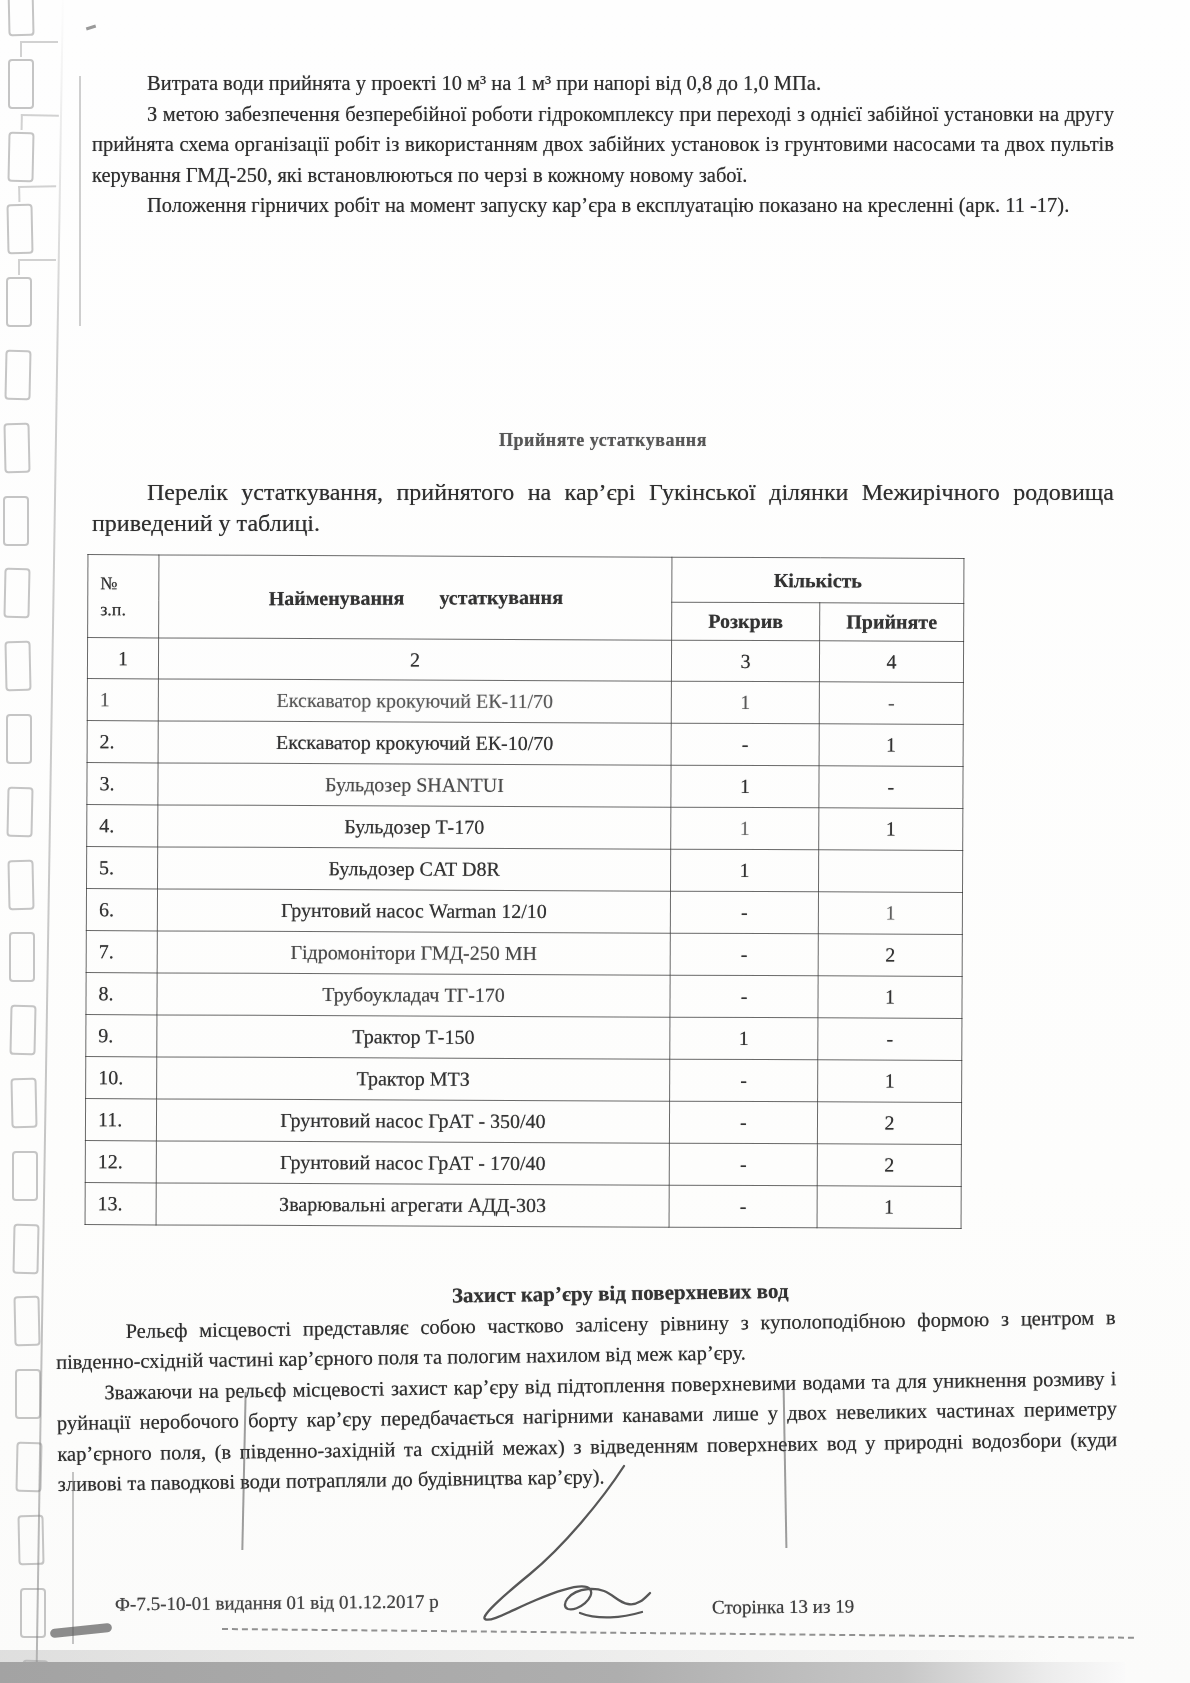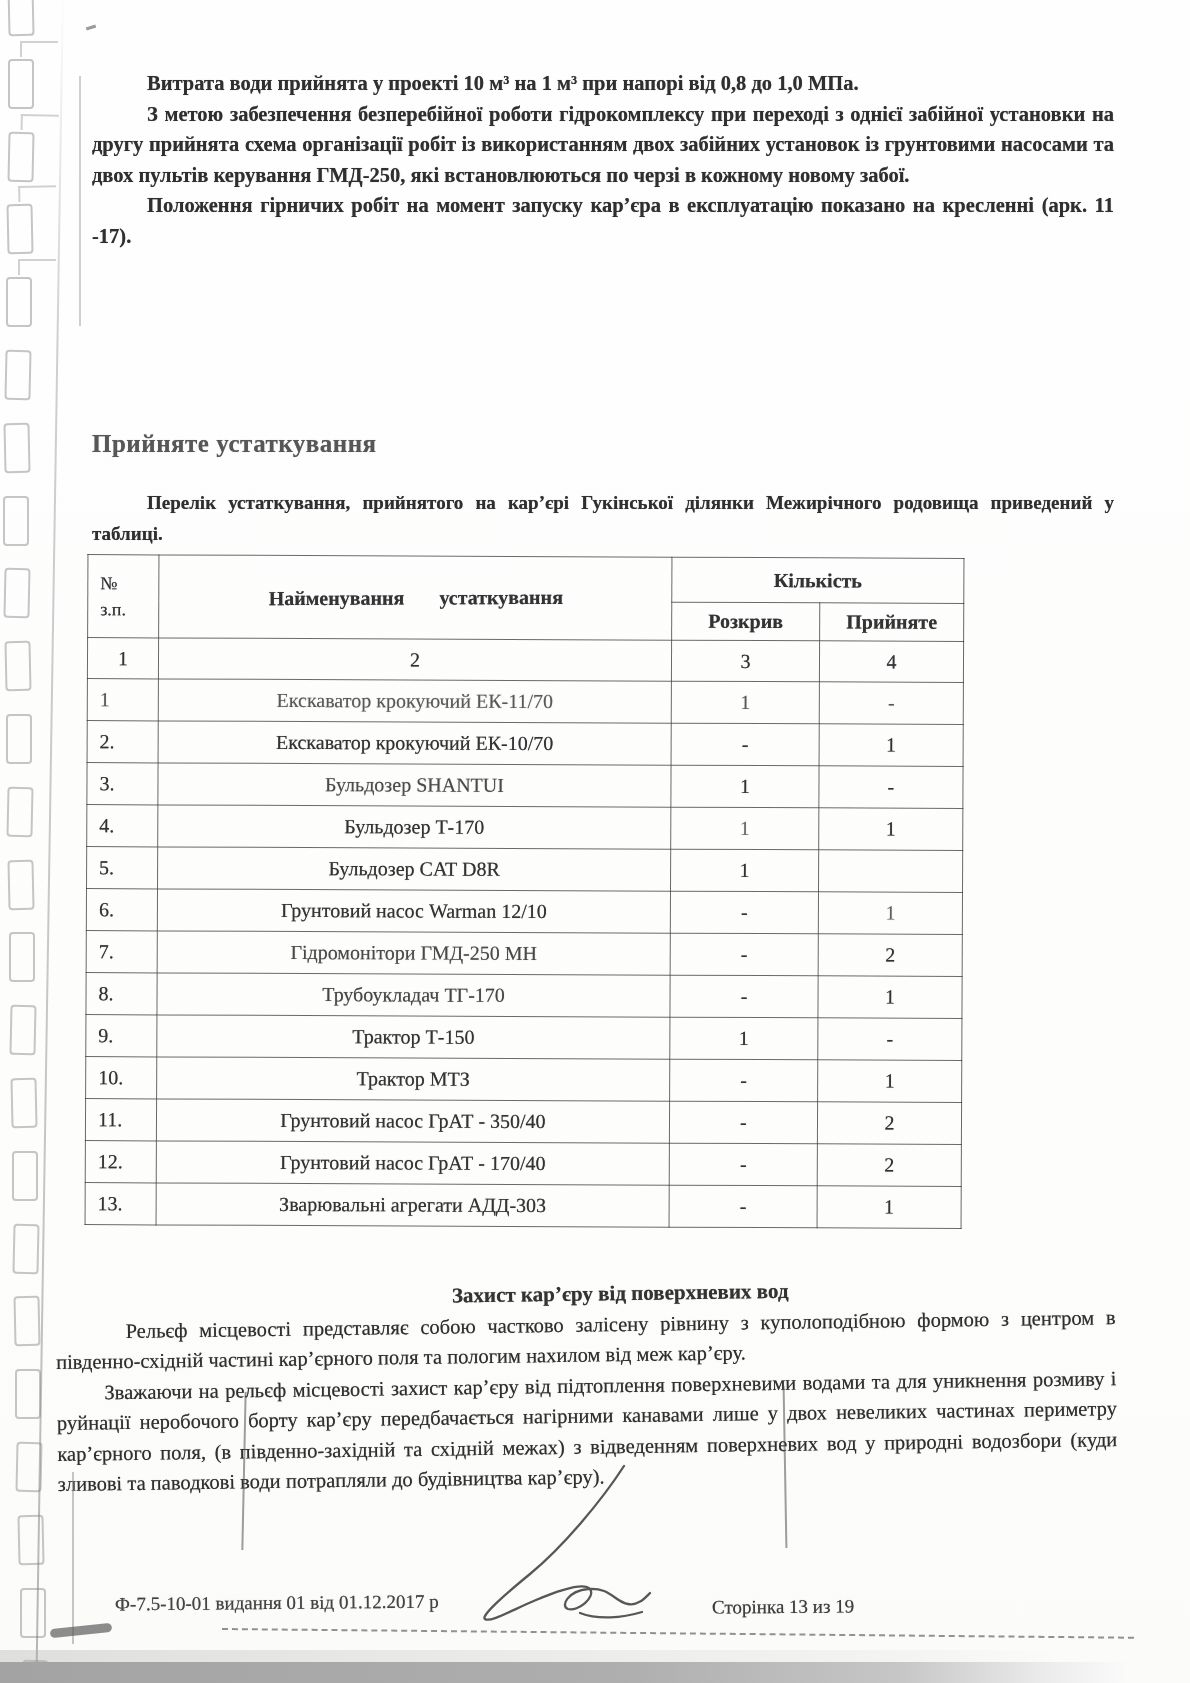--- a/index.html
+++ b/index.html
@@ -57,31 +57,31 @@
     position:absolute;left:0;top:1650px;width:1060px;height:12px;
     background:linear-gradient(to right,rgba(170,170,170,.35),rgba(200,200,200,.15) 85%,rgba(255,255,255,0));
   }
 
   
   .flow{
     position:absolute;left:92px;top:68px;width:1022px;
     font-size:20.5px;line-height:30.5px;text-align:justify;
   }
   .flow p{margin:0;}
-  .indent{text-indent:55px;font-weight:bold;}
+  .indent{text-indent:55px;}
   .hang{text-indent:-14px;padding-left:14px;}
 
   .h1{
     position:absolute;left:92px;top:430px;width:1022px;
-    font-weight:bold;font-size:25px;color:#3a3a3a;
+    text-align:center;font-weight:bold;font-size:18px;color:#3a3a3a;
     letter-spacing:.5px;opacity:.85;
   }
   .intro{
     position:absolute;left:92px;top:477px;width:1022px;
-    font-size:19px;line-height:30.5px;text-align:justify;margin-top:11px;
+    font-size:24px;line-height:30.5px;text-align:justify;
   }
   .intro p{margin:0;}
 
   
   .tbl-wrap{position:absolute;left:86px;top:556px;width:878px;transform:rotate(0.25deg);}
   table{border-collapse:collapse;width:876px;table-layout:fixed;}
   th,td{
     border:1.8px solid rgba(48,48,48,.72);
     vertical-align:middle;padding:0 4px;
     font-size:20px;color:#333;

